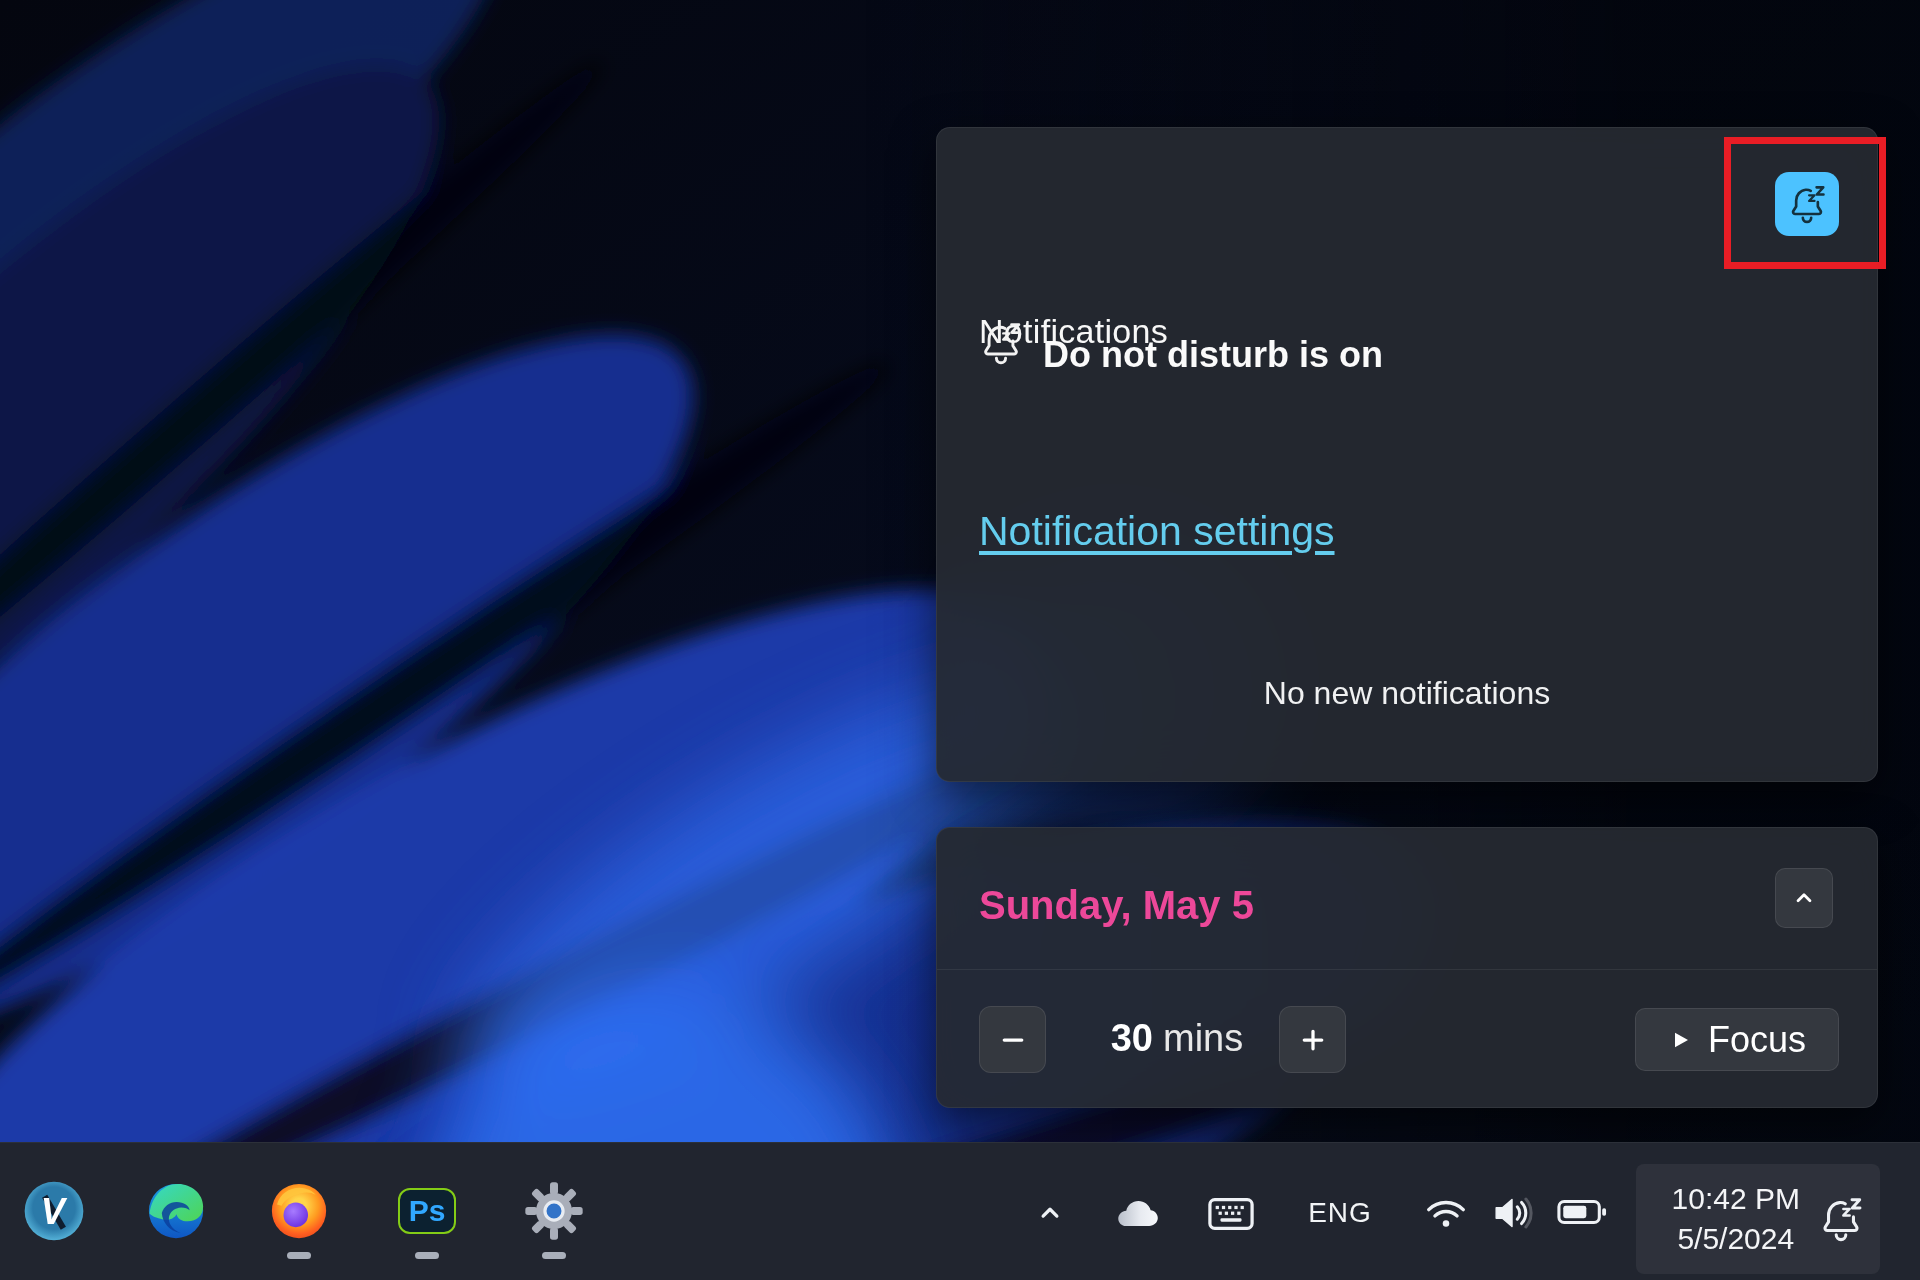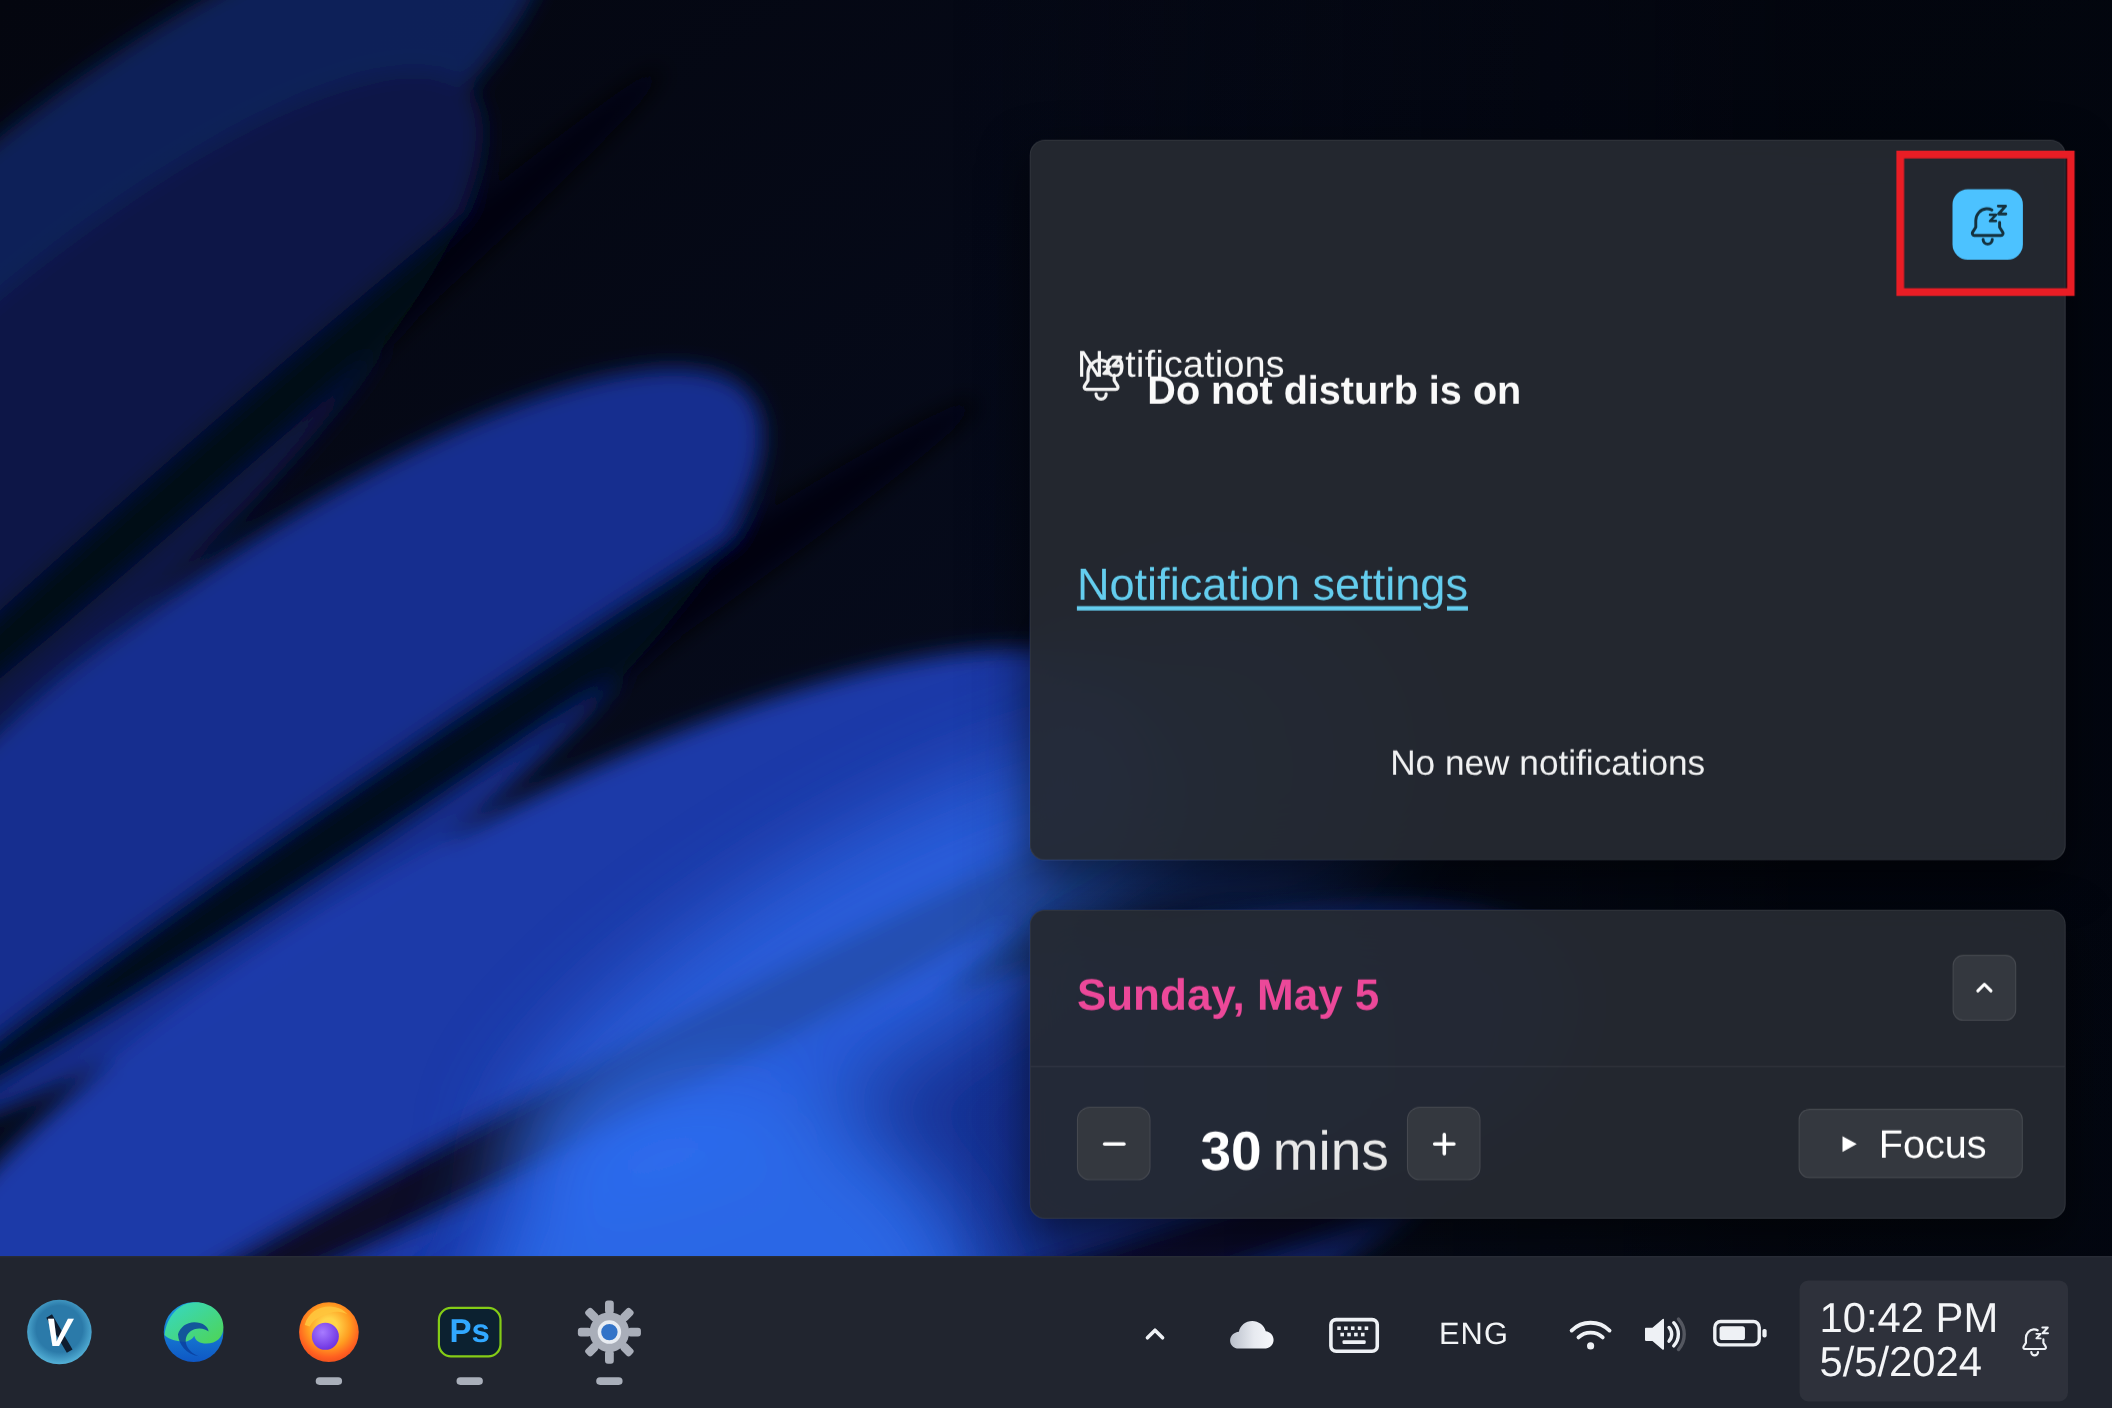--- a/index.html
+++ b/index.html
@@ -56,21 +56,21 @@
     position: absolute; display: flex; align-items: center; justify-content: center;
     background: #34383f; border: 1px solid rgba(255,255,255,0.09);
     border-radius: 10px; color: #fff; cursor: pointer;
   }
   .cal-collapse { left: 838px; top: 40px; width: 58px; height: 60px; }
   .cal-divider { position: absolute; left: 0; right: 0; top: 141px; height: 1px; background: rgba(255,255,255,0.07); }
   .btn-minus { left: 42px;  top: 178px; width: 67px; height: 67px; border-radius: 12px; }
   .btn-plus  { left: 342px; top: 178px; width: 67px; height: 67px; border-radius: 12px; }
   .duration {
     position: absolute; left: 140px; top: 189px; width: 200px;
-    text-align: center; font-size: 50px; color: #fff; white-space: nowrap;
+    text-align: center; font-size: 38px; color: #fff; white-space: nowrap;
   }
   .duration b { font-weight: 700; }
   .duration span { color: #e8e8e8; margin-left: 10px; font-weight: 400; }
   .btn-focus { left: 698px; top: 180px; width: 204px; height: 63px; gap: 16px; font-size: 36px; }
 
   
   .red-box {
     position: absolute; left: 1724px; top: 137px; width: 162px; height: 132px;
     border: 7px solid #e91d25; background: transparent; pointer-events: none;
   }
@@ -99,21 +99,21 @@
     position: absolute; display: flex; align-items: center; justify-content: center;
     background: transparent; border: none; color: #eef1f5; cursor: pointer;
   }
   .lang-label { font-size: 28px; font-weight: 400; letter-spacing: 1px; color: #f2f4f6; }
   .clock-block {
     position: absolute; left: 1636px; top: 21px; width: 244px; height: 110px;
     border-radius: 8px; background: rgba(255,255,255,0.06);
     display: flex; align-items: center; justify-content: flex-end;
     padding: 0 16px 0 18px; gap: 18px; cursor: pointer; border: none; color: #eef1f5;
   }
-  .clock-text { text-align: left; font-size: 38px; line-height: 40px; color: #f4f5f7; white-space: nowrap; }
+  .clock-text { text-align: center; font-size: 30px; line-height: 40px; color: #f4f5f7; white-space: nowrap; }
 </style>
 </head>
 <body>
 
 <div class="screen">
 
   <svg width="0" height="0" style="position:absolute">
     <defs>
       <symbol id="bellzz" viewBox="0 0 48 48">
         <path d="M28.5 8.2C26.7 7.2 24.6 6.7 22.4 6.9 15.9 7.5 11 13.2 11 19.8V27l-3.4 5.4c-.9 1.5.1 3.6 1.9 3.6h29c1.8 0 2.8-2.1 1.9-3.6L37 27v-5.2" fill="none" stroke="currentColor" stroke-width="3.2" stroke-linecap="round" stroke-linejoin="round"></path>

